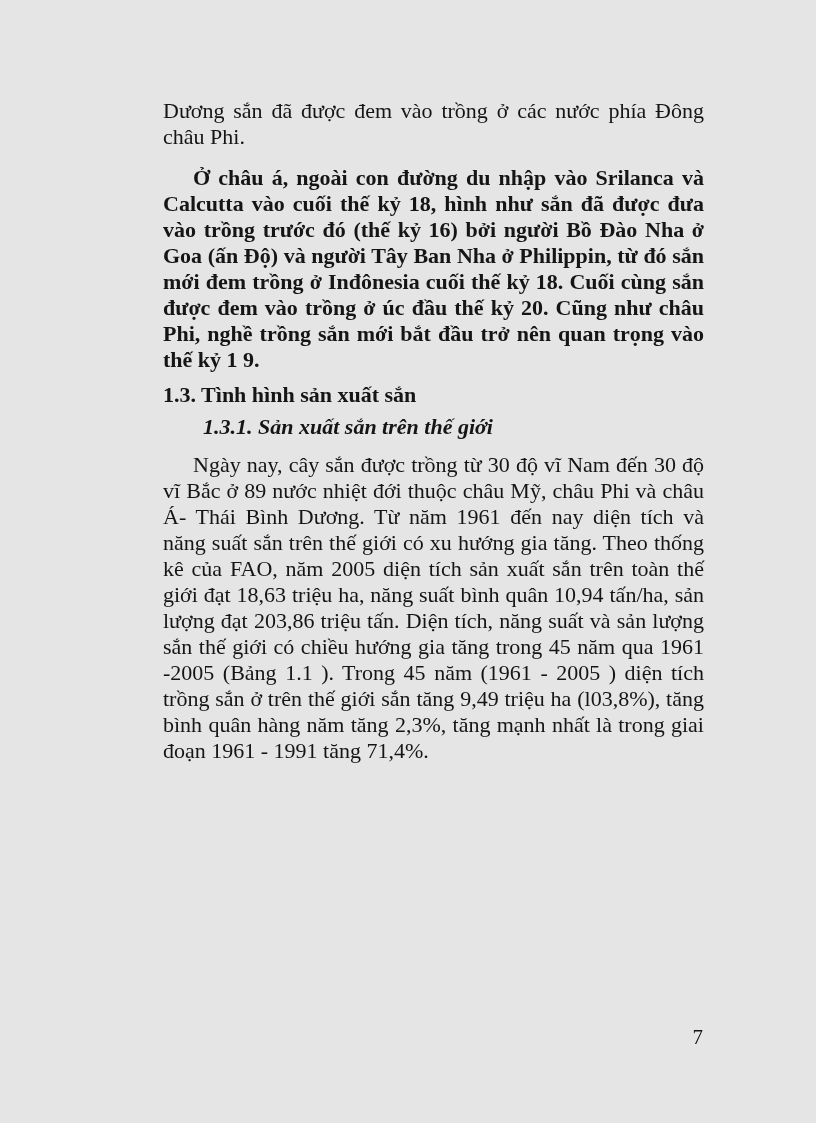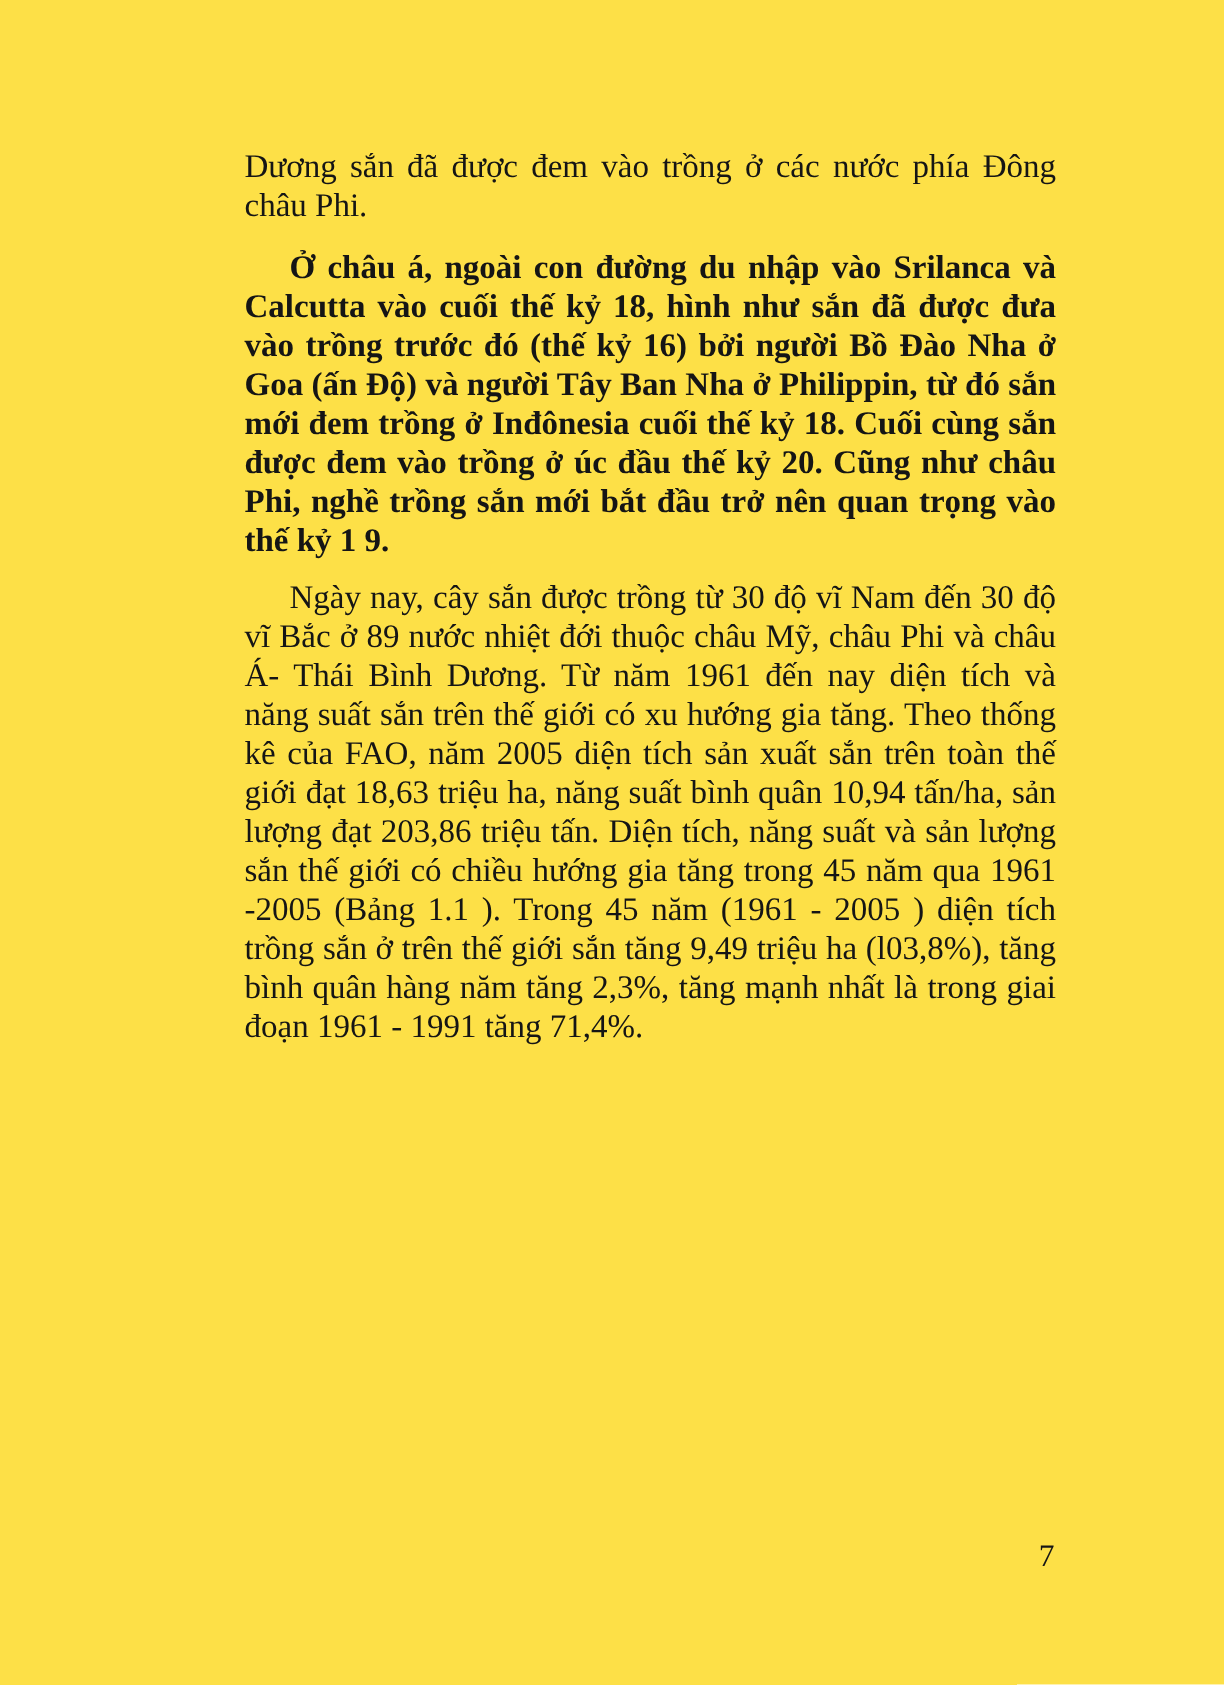--- a/index.html
+++ b/index.html
@@ -4,21 +4,21 @@
 <style>
   html, body {
     margin: 0;
     padding: 0;
     background: #ffffff;
   }
   .page {
     position: relative;
     width: 816px;
     height: 1123px;
-    background: #fde047;
+    background: #e5e5e5;
     overflow: hidden;
     font-family: "Liberation Serif", "DejaVu Serif", serif;
     color: #151515;
   }
   .content {
     position: absolute;
     left: 163px;
     top: 98px;
     width: 541px;
     font-size: 22px;
@@ -58,16 +58,18 @@
     line-height: 26px;
   }
 </style>
 </head>
 <body>
 
 <div class="page">
   <div class="content">
     <p class="para-1">Dương sắn đã được đem vào trồng ở các nước phía Đông châu Phi.</p>
     <p class="para-2 para-indent">Ở châu á, ngoài con đường du nhập vào Srilanca và Calcutta vào cuối thế kỷ 18, hình như sắn đã được đưa vào trồng trước đó (thế kỷ 16) bởi người Bồ Đào Nha ở Goa (ấn Độ) và người Tây Ban Nha ở Philippin, từ đó sắn mới đem trồng ở Inđônesia cuối thế kỷ 18. Cuối cùng sắn được đem vào trồng ở úc đầu thế kỷ 20. Cũng như châu Phi, nghề trồng sắn mới bắt đầu trở nên quan trọng vào thế kỷ 1 9.</p>
+    <p class="heading-1">1.3. Tình hình sản xuất sắn</p>
+    <p class="heading-2">1.3.1. Sản xuất sắn trên thế giới</p>
     <p class="para-3 para-indent">Ngày nay, cây sắn được trồng từ 30 độ vĩ Nam đến 30 độ vĩ Bắc ở 89 nước nhiệt đới thuộc châu Mỹ, châu Phi và châu Á- Thái Bình Dương. Từ năm 1961 đến nay diện tích và năng suất sắn trên thế giới có xu hướng gia tăng. Theo thống kê của FAO, năm 2005 diện tích sản xuất sắn trên toàn thế giới đạt 18,63 triệu ha, năng suất bình quân 10,94 tấn/ha, sản lượng đạt 203,86 triệu tấn. Diện tích, năng suất và sản lượng sắn thế giới có chiều hướng gia tăng trong 45 năm qua 1961 -2005 (Bảng 1.1 ). Trong 45 năm (1961 - 2005 ) diện tích trồng sắn ở trên thế giới sắn tăng 9,49 triệu ha (l03,8%), tăng bình quân hàng năm tăng 2,3%, tăng mạnh nhất là trong giai đoạn 1961 - 1991 tăng 71,4%.</p>
   </div>
   <div class="page-number">7</div>
 </div>
 
 </body></html>

